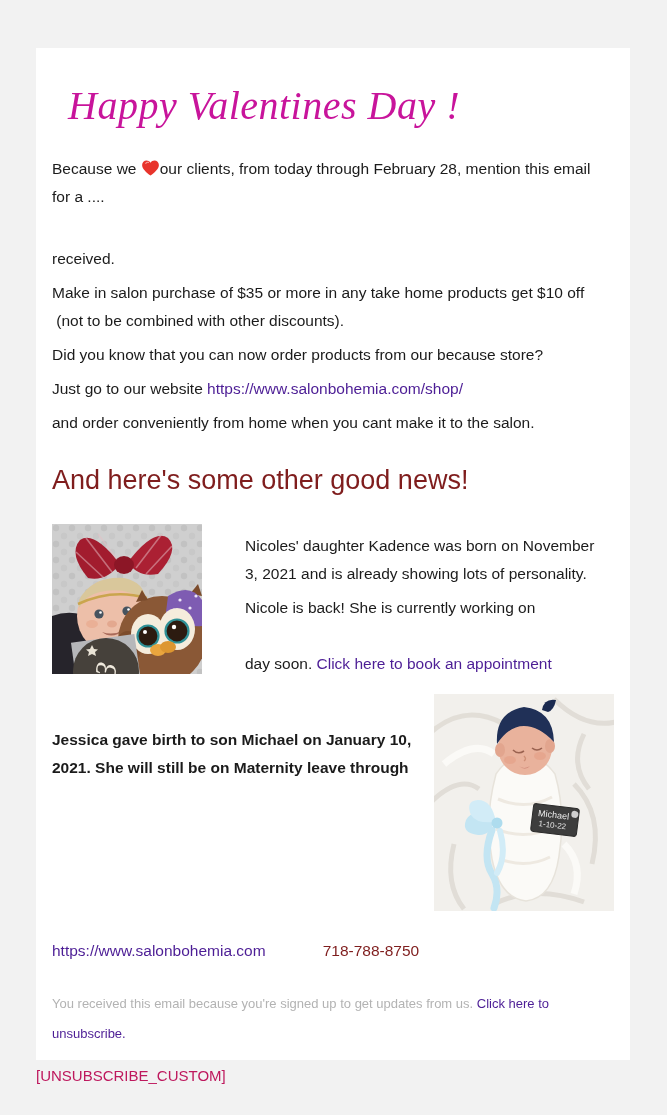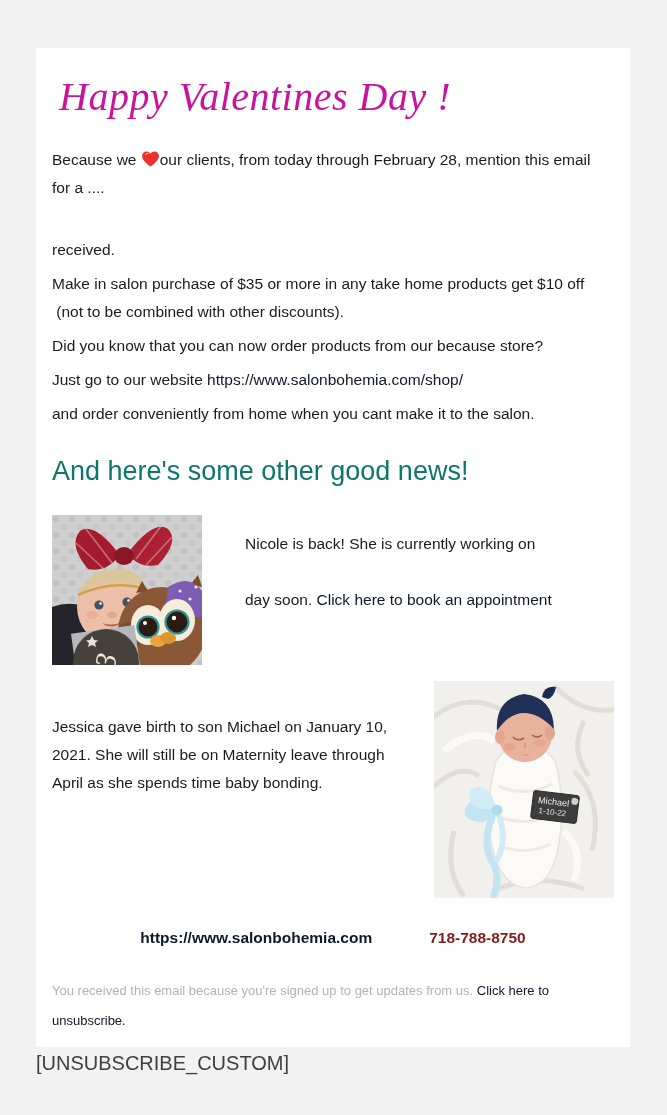--- a/index.html
+++ b/index.html
@@ -12,59 +12,59 @@
     overflow: hidden;
   }
   .page { width: 667px; min-height: 1115px; padding-top: 48px; box-sizing: border-box; }
   .card {
     width: 594px; margin-left: 36px;
     background: #ffffff;
     padding: 20px 16px 11px 16px;
     box-sizing: border-box;
   }
   h1.main-title {
-    margin: 7px;
+    margin: 16px;
     font-family: "Liberation Serif", "DejaVu Serif", serif;
     font-style: italic; font-weight: normal;
     font-size: 40px; line-height: 44px;
     color: #c8149b;
     letter-spacing: 0.5px;
   }
   p.body-text { font-size: 15.5px; line-height: 28px; margin: 6px 0 0 0; color: #1b1b1b; }
   p.body-text.first { margin-top: 27px; }
-  a.lnk { color: #0f172a; text-decoration: none; cursor: pointer; }
+  a.lnk { color: #4c1d95; text-decoration: none; cursor: pointer; }
   h2.sub-title {
     margin: 27px 0 0 0;
-    font-size: 27px; line-height: 32px; font-weight: normal; color: #0f766e;
+    font-size: 27px; line-height: 32px; font-weight: normal; color: #7f1d1d;
   }
   .row { display: flex; }
   .row-nicole { margin-top: 28px; }
   .photo-kadence { width: 150px; height: 150px; flex: none; }
   .nicole-text { margin-left: 43px; width: 369px; }
   .nicole-text p { margin: 0; }
   .nicole-text p.p1 { margin-top: 8px; }
-  .nicole-text p.p2 { margin-top: 15px; }
+  .nicole-text p.p2 { margin-top: 6px; }
   .row-jessica { margin-top: 16px; }
-  .jessica-text { width: 380px; padding-top: 32px; box-sizing: border-box; }
+  .jessica-text { width: 380px; padding-top: 32px; box-sizing: border-box; font-weight: bold; }
   .jessica-text p { margin: 0; }
   .photo-michael { width: 180px; height: 217px; flex: none; margin-left: auto; }
   .links-row {
     margin-top: 32px;
-    display: flex; justify-content: center; align-items: baseline; gap: 57px;
-    font-size: 15.5px; line-height: 16px; font-weight: bold;
+    display: flex; align-items: baseline; gap: 57px;
+    font-size: 15.5px; line-height: 16px;
   }
   .phone { color: #7f1d1d; }
   p.unsub {
     margin: 30px 0 0 0;
     font-size: 13px; line-height: 30px;
     color: #b3b3b3;
   }
   .unsub-custom {
     margin: 5px 0 0 36px;
-    font-size: 20px; line-height: 22px; color: #404040;
+    font-size: 15px; line-height: 22px; color: #be185d;
   }
   .heart { display: inline-block; }
   .heart svg { vertical-align: -3px; }
 </style>
 </head>
 <body>
 
 <div class="page">
   <div class="card">
 
@@ -135,27 +135,28 @@
           <ellipse cx="116" cy="123" rx="8" ry="6" fill="#dd9630"></ellipse>
           <g transform="rotate(-8 55 138)">
               <rect x="22" y="114" width="64" height="42" fill="#b6b7ba"></rect>
             </g>
           <circle cx="54" cy="147" r="33" fill="#46413b"></circle>
           <path d="M40 121 L42 125 L46 125.5 L43 128 L44 132 L40 130 L36 132 L37 128 L34 125.5 L38 125 Z" fill="#e9e3d6"></path>
           <text x="54" y="156" font-size="30" font-style="italic" font-family="Liberation Serif, serif" fill="#efe9dd" text-anchor="middle" transform="rotate(-80 54 146)">3</text>
         </svg>
       </div>
       <div class="nicole-text">
+        <p class="body-text p1"><span>Nicoles' daughter Kadence was born on November</span><br><span>3, 2021 and is already showing lots of personality.</span></p>
         <p class="body-text p2"><span>Nicole is back! She is currently working on</span><br><br><span>day soon. </span><a class="lnk">Click here to book an appointment</a></p>
       </div>
     </div>
 
     <div class="row row-jessica">
       <div class="jessica-text">
-        <p class="body-text"><span>Jessica gave birth to son Michael on January 10,</span><br><span>2021. She will still be on Maternity leave through</span><br><span>April as she spends time baby bonding.</span></p>
+        <p class="body-text"><span>Jessica gave birth to son Michael on January 10,</span><br><span>2021. She will still be on Maternity leave through</span><br></p>
       </div>
       <div class="photo-michael">
         <svg viewBox="0 0 180 217" width="180" height="217">
           <rect width="180" height="217" fill="#f2f0ec"></rect>
           <g stroke="#ddd9d2" stroke-width="5" fill="none" opacity="0.8">
             <path d="M-5,40 Q30,8 70,30"></path>
             <path d="M120,5 Q150,35 182,28"></path>
             <path d="M-5,110 Q25,80 45,95"></path>
             <path d="M140,90 Q170,120 158,170"></path>
             <path d="M20,150 Q10,190 30,215"></path>

